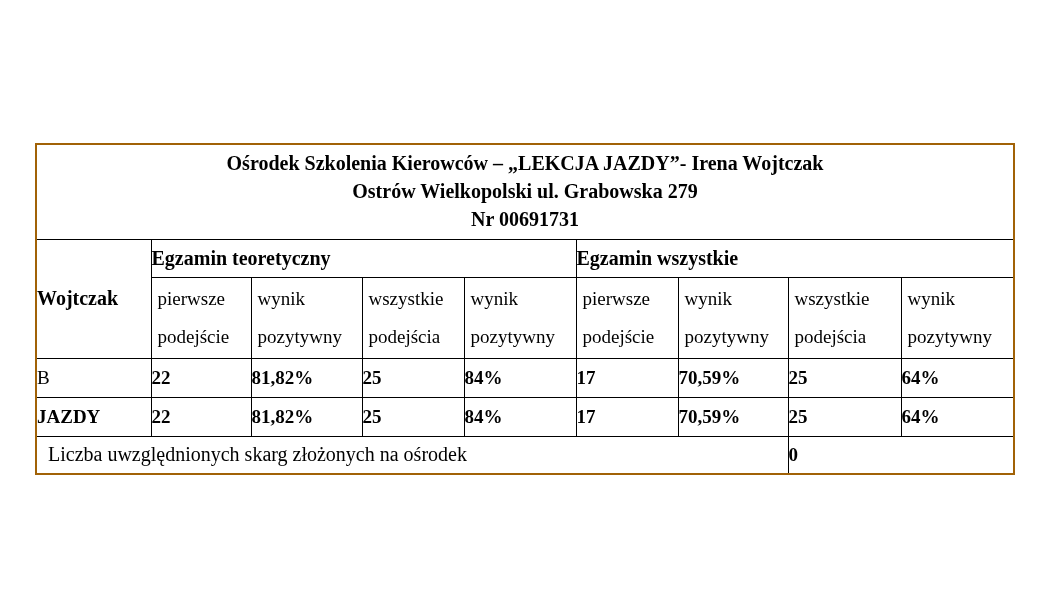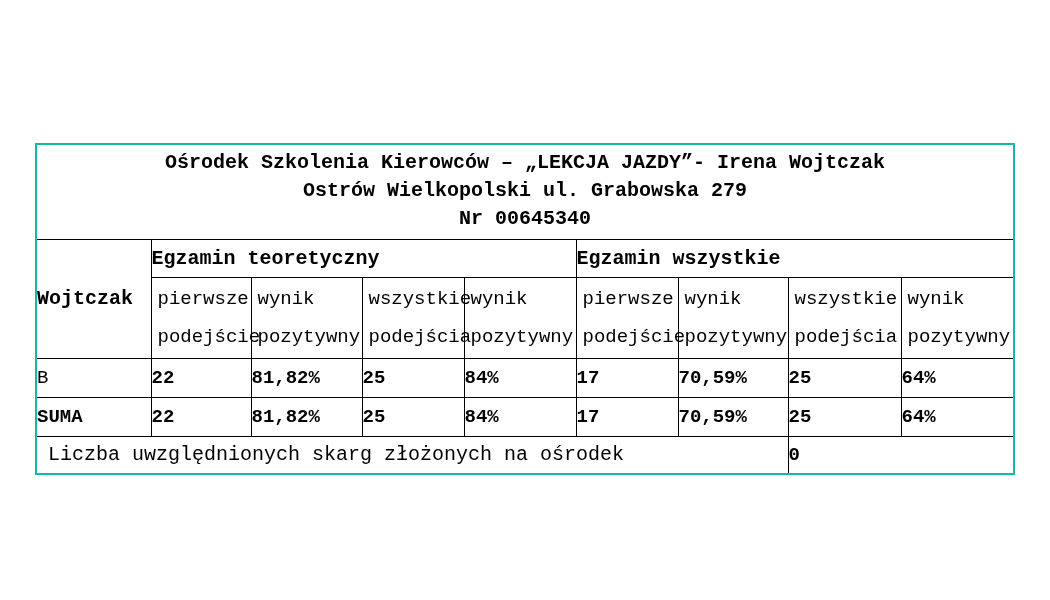--- a/index.html
+++ b/index.html
@@ -22,21 +22,21 @@
     left: 35px;
     top: 143px;
     width: 978px;
     border-collapse: collapse;
     table-layout: fixed;
     background: #ffffff;
   }
   table.report, table.report td, table.report th {
     border: 1px solid #000000;
   }
-  table.report { border: 2px solid #14b8a6; font-family: Liberation Mono, monospace; }
+  table.report { border: 2px solid #a16207; }
   td, th { vertical-align: middle; text-align: left; }
 
   .title-cell {
     height: 95px;
     padding: 3px 6px 5px 6px;
     font-weight: bold;
     font-size: 20px;
     line-height: 28px;
     text-align: center;
   }
@@ -86,21 +86,21 @@
       <col style="width:110px">
       <col style="width:113px">
       <col style="width:113px">
     </colgroup>
 
     <tbody>
         <tr>
       <td class="title-cell" colspan="9">
         <div>Ośrodek Szkolenia Kierowców – „LEKCJA JAZDY”- Irena Wojtczak</div>
         <div>Ostrów Wielkopolski ul. Grabowska 279</div>
-        <div>Nr 00645340</div>
+        <div>Nr 00691731</div>
       </td>
     </tr>
 
     <tr>
       <td class="kategorie-cell" rowspan="2">Wojtczak</td>
       <td class="section-cell" colspan="4">Egzamin teoretyczny</td>
       <td class="section-cell" colspan="4">Egzamin wszystkie</td>
     </tr>
 
     <tr>
@@ -120,21 +120,21 @@
       <td>81,82%</td>
       <td>25</td>
       <td>84%</td>
       <td>17</td>
       <td>70,59%</td>
       <td>25</td>
       <td>64%</td>
     </tr>
 
     <tr class="data-row">
-      <td class="cat-bold">SUMA</td>
+      <td class="cat-bold">JAZDY</td>
       <td>22</td>
       <td>81,82%</td>
       <td>25</td>
       <td>84%</td>
       <td>17</td>
       <td>70,59%</td>
       <td>25</td>
       <td>64%</td>
     </tr>
 

